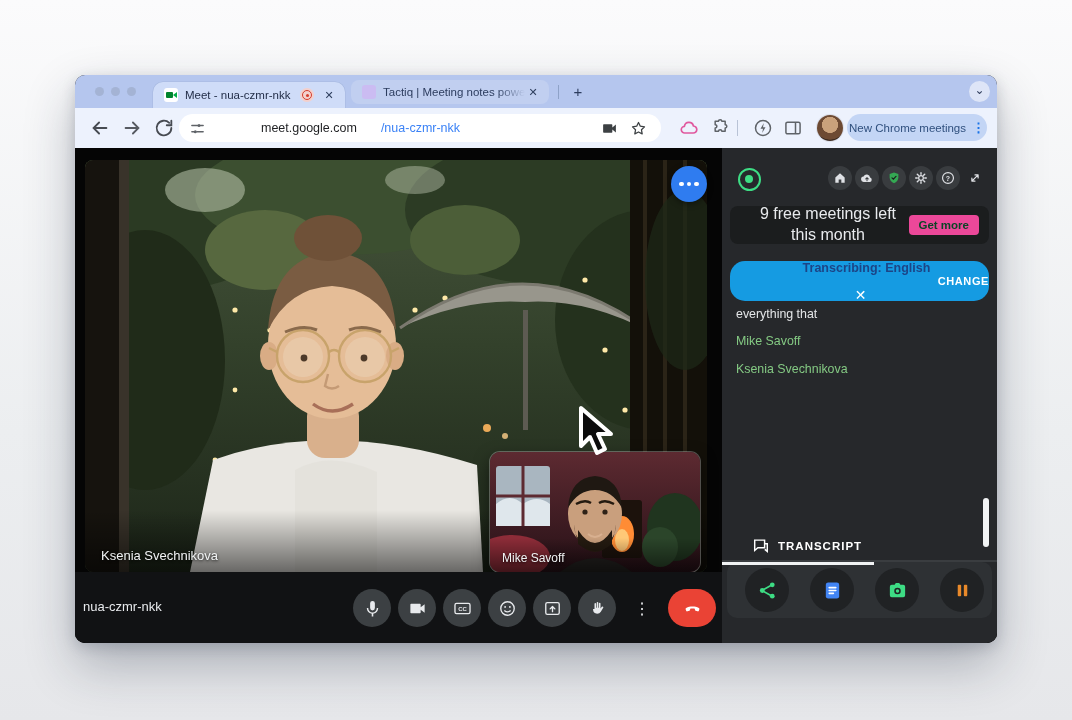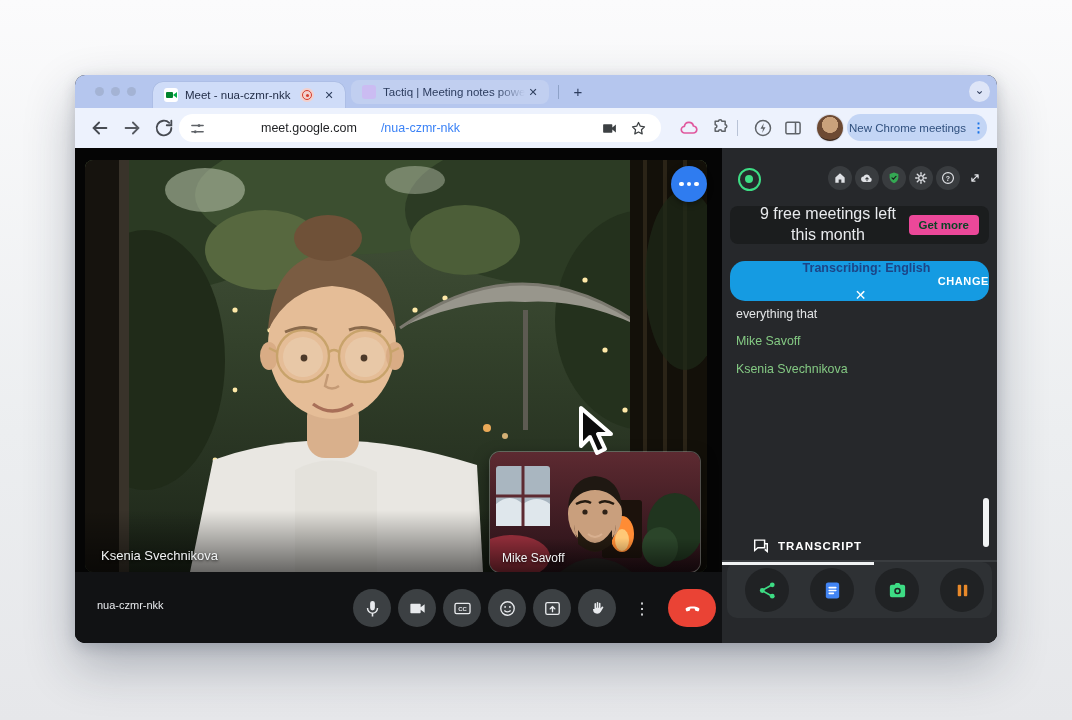--- a/index.html
+++ b/index.html
@@ -58,21 +58,21 @@
   .video-tile svg.scene { position:absolute; inset:0; width:100%; height:100%; }
   .name-tag { position:absolute; left:16px; bottom:9px; color:#f1f3f4; font-size:13px; text-shadow:0 1px 3px rgba(0,0,0,.8); }
   .pip-tile { position:absolute; left:415px; top:304px; width:210px; height:120px; border-radius:10px; overflow:hidden; background:#3a1a20; box-shadow:0 0 0 1px rgba(255,255,255,.28), 0 6px 16px rgba(0,0,0,.5); }
   .pip-tile .name-tag { left:12px; bottom:7px; font-size:12px; }
   .chat-bubble { position:absolute; left:596px; top:18px; width:36px; height:36px; border-radius:50%; background:#2f7cf0; display:flex; align-items:center; justify-content:center; gap:3px; box-shadow:0 2px 6px rgba(0,0,0,.4); }
   .chat-bubble i { width:4.5px; height:4.5px; border-radius:50%; background:#fff; }
   .cursor { position:absolute; left:498px; top:256px; width:46px; height:56px; z-index:30; pointer-events:none; }
 
   
   .meetbar { position:absolute; left:0; top:424px; width:647px; height:71px; background:#111214; }
-  .meet-code { position:absolute; left:22px; top:27px; font-size:11px; color:#e8eaed; }
+  .meet-code { position:absolute; left:8px; top:27px; font-size:13px; color:#e8eaed; }
   .controls { position:absolute; left:278px; top:17px; display:flex; gap:7px; align-items:center; }
   .ctl { width:38px; height:38px; border-radius:50%; background:#3c4043; color:#e8eaed; display:flex; align-items:center; justify-content:center; flex:none; }
   .ctl svg { width:19px; height:19px; }
   .ctl.bare { background:transparent; font-size:16px; letter-spacing:0; }
   .ctl.endcall { width:48px; border-radius:19px; background:#ea4335; color:#fff; }
 
   
   .sidebar { position:absolute; left:647px; top:0; width:275px; height:495px; background:#26282b; }
   .tq-header { position:absolute; left:0; top:14px; width:100%; height:36px; }
   .tq-logo { position:absolute; left:16px; top:6px; width:23px; height:23px; border-radius:50%; border:2.5px solid #3ddc84; }

